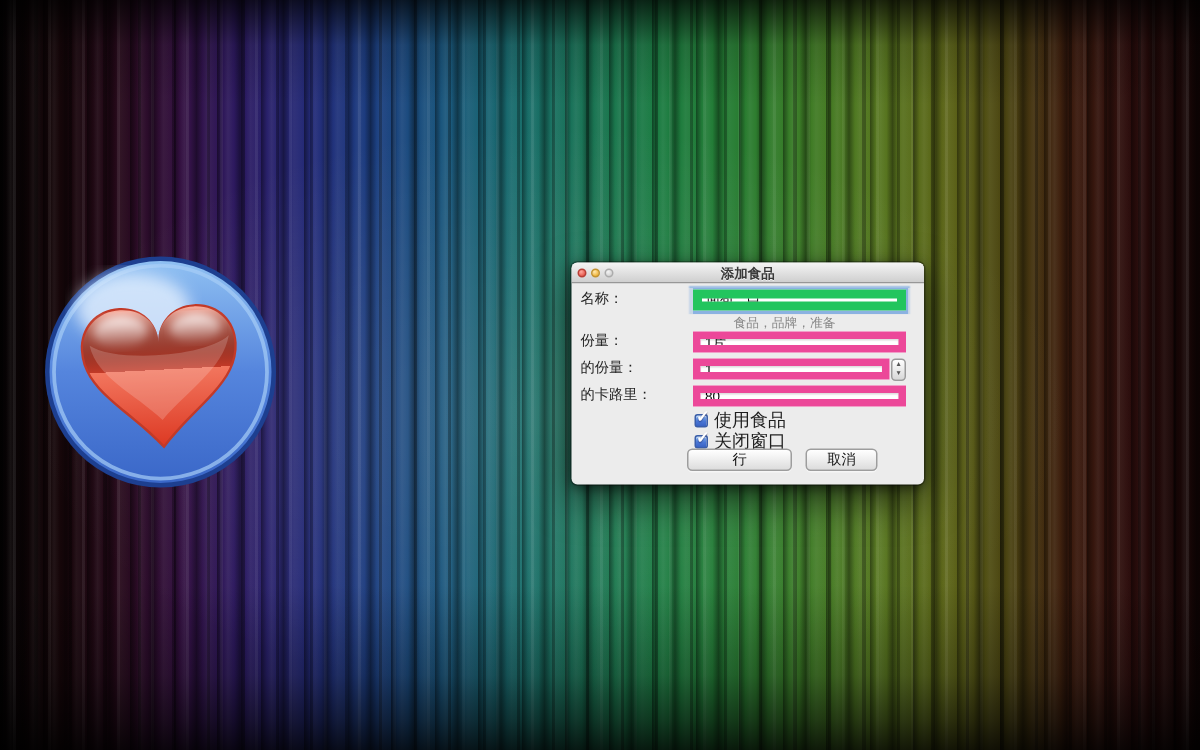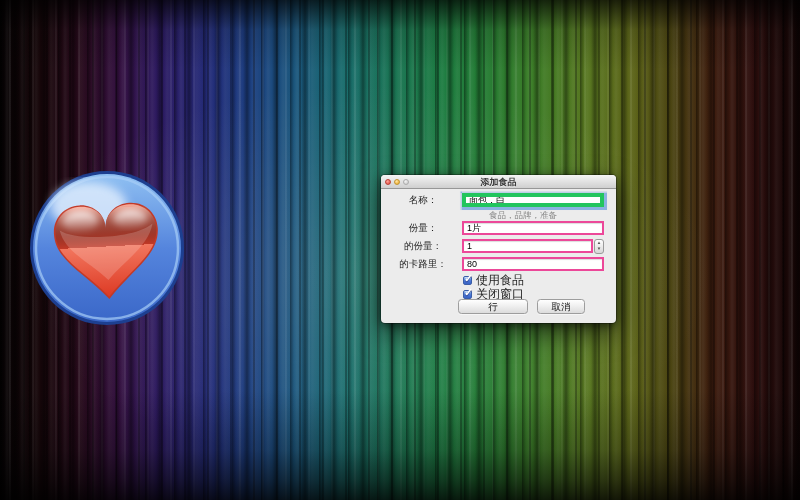--- a/index.html
+++ b/index.html
@@ -39,28 +39,28 @@
   .light.red    { background:radial-gradient(circle at 35% 30%, #ffa99f, #ed6a5e 60%, #c94338); border:0.5px solid #b83f36; }
   .light.yellow { background:radial-gradient(circle at 35% 30%, #ffe9b0, #f5bf4f 60%, #d99e2b); border:0.5px solid #c39330; }
   .light.gray   { background:radial-gradient(circle at 35% 30%, #f4f4f4, #d6d6d6 65%, #bdbdbd); border:0.5px solid #acacac; }
   .win-title {
     position:absolute; left:0; right:0; top:2px; text-align:center;
     font-size:9px; line-height:11px; color:#3a3a3a; font-weight:bold;
     text-shadow:0 1px 0 rgba(255,255,255,0.6);
   }
 
   
-  .flabel { position:absolute; left:6px; width:72px; text-align:center; font-size:9.5px; line-height:14px; color:#1e1e1e; }
+  .flabel { position:absolute; left:6px; width:72px; text-align:left; font-size:9.5px; line-height:14px; color:#1e1e1e; }
   .tfield {
     position:absolute; left:81px; width:142px; height:14px;
-    border:2px solid #ec4899; background:#ffffff;
+    border:5px solid #ec4899; background:#ffffff;
     box-shadow:inset 0 1px 1px rgba(0,0,0,0.14);
     font-family:"Liberation Sans", sans-serif; font-size:9px; color:#000; padding:0 0 0 3px;
   }
-  .tfield.focused { border:4px solid #22c55e; box-shadow:0 0 1px 2.5px rgba(115,164,222,0.8); }
+  .tfield.focused { border:6px solid #22c55e; box-shadow:0 0 1px 2.5px rgba(115,164,222,0.8); }
   .hint { position:absolute; left:84px; font-size:8.5px; line-height:10px; color:#868686; }
 
   .stepper {
     position:absolute; left:213px; width:10px; height:15px;
     border:1px solid #9a9a9a; border-radius:3px;
     background:linear-gradient(#ffffff, #d7d7d7);
     display:flex; flex-direction:column; align-items:center; justify-content:space-between;
     padding:1px 0; line-height:4px;
   }
   .stepper span { font-size:4.5px; color:#555; display:block; height:5px; }

